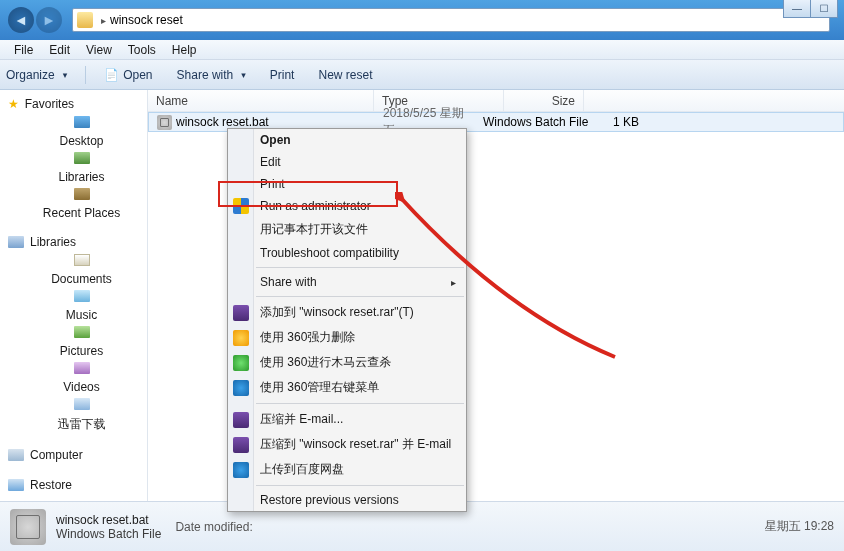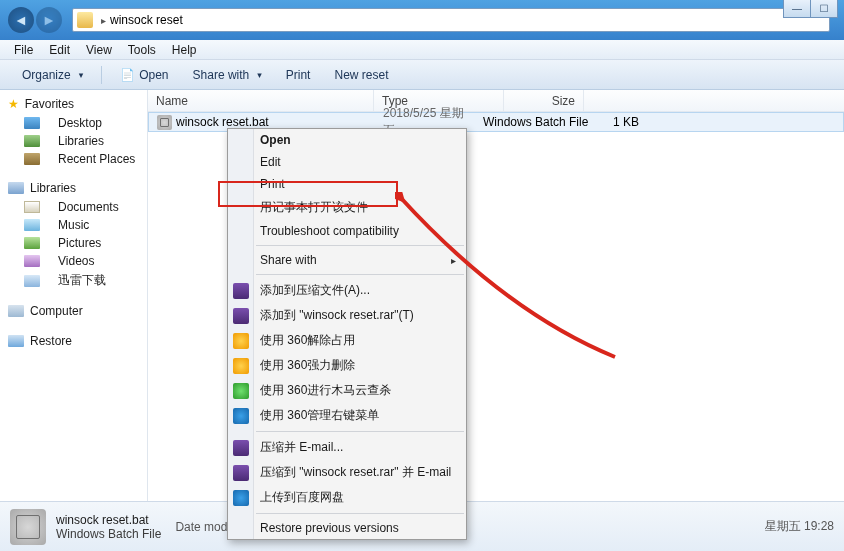--- a/index.html
+++ b/index.html
@@ -14,33 +14,33 @@
   .addr .chev { margin:0 4px; color:#555; font-size:10px;}
   .addr input { border:0; outline:0; flex:1; background:transparent; }
   .win-ctrls { position:absolute; top:0; right:6px; display:flex; }
   .win-ctrls div { width:28px; height:18px; background:linear-gradient(#e8f1fb,#c6dbef); border:1px solid #6f94bd; border-top:0; margin-left:-1px; display:flex;align-items:center;justify-content:center; font-size:10px; color:#34506f;}
 
   
   .menubar { height:20px; background:linear-gradient(#f5f9fd,#e4edf7); border-bottom:1px solid #cfdae8; display:flex; align-items:center; padding:0 6px; }
   .menubar span { padding:8px 8px; color:#1a1a1a;}
 
   
-  .cmdbar { height:30px; background:linear-gradient(#eef4fb,#d7e4f2); border-bottom:1px solid #b9cde2; display:flex; align-items:center; padding:0 16px; gap:12px;}
+  .cmdbar { height:30px; background:linear-gradient(#eef4fb,#d7e4f2); border-bottom:1px solid #b9cde2; display:flex; align-items:center; padding:0 0; gap:12px;}
   .cmdbar .btn { display:flex; align-items:center; gap:4px; color:#203859; padding:3px 6px;}
   .cmdbar .drop::after { content:"▾"; font-size:9px; margin-left:4px; color:#203859;}
   .cmdbar .sep { width:1px; height:18px; background:#b9cde2;}
 
   
   .body { display:flex; height: calc(100% - 40px - 20px - 30px - 50px); }
   .nav { width:148px; border-right:1px solid #dfe6ee; padding:4px 0 0 0; overflow:hidden;}
   .nav .group { margin-bottom:10px; }
   .nav .group-title { display:flex; align-items:center; gap:6px; padding:3px 8px; color:#1a1a1a;}
   .nav .group-title.fav { font-weight:400;}
   .nav .star { color:#f5b800; font-size:12px;}
-  .nav .item { display:flex; align-items:center; gap:18px; padding:2px 8px 2px 24px; color:#1a1a1a;}
+  .nav .item { display:flex; align-items:center; gap:6px; padding:2px 8px 2px 24px; color:#1a1a1a;flex-direction:column;}
   .nav .ico { width:16px; height:12px; display:inline-block;}
   .ico-desktop{background:linear-gradient(#6fb8ef,#3c84c0);border-radius:1px;}
   .ico-dl{background:linear-gradient(#9fd08a,#4f8f3a);border-radius:1px;}
   .ico-recent{background:linear-gradient(#bfa46b,#8a6d33);border-radius:1px;}
   .ico-lib{background:linear-gradient(#c5d9ee,#7aa3cf);border-radius:1px;}
   .ico-doc{background:linear-gradient(#fff,#d7d2bd);border:1px solid #bfb899;}
   .ico-music{background:linear-gradient(#c6e8fa,#6bb3de);border-radius:1px;}
   .ico-pic{background:linear-gradient(#b7e29c,#5ba23d);border-radius:1px;}
   .ico-vid{background:linear-gradient(#e4c6f0,#a46ec0);border-radius:1px;}
   .ico-comp{background:linear-gradient(#d7e3ee,#9db9d3);border-radius:1px;}
@@ -202,39 +202,35 @@
     </div>
   </div>
 </div>
 
 <div class="ctx">
   <div class="iconcol"></div>
   <ul>
     <li class="bold">Open</li>
     <li>Edit</li>
     <li>Print</li>
+    <li>
+        <span class="mi mi-shield"></span>
+        <span>Run as administrator</span>
+      </li>
     <li>用记事本打开该文件</li>
     <li>Troubleshoot compatibility</li>
     <li class="sep"></li>
     <li>
         <span>Share with</span>
         <span class="sub"></span>
       </li>
     <li class="sep"></li>
     <li>
         <span class="mi mi-rar"></span>
-        <span>添加到压缩文件(A)...</span>
-      </li>
-    <li>
-        <span class="mi mi-rar"></span>
         <span>添加到 "winsock reset.rar"(T)</span>
-      </li>
-    <li>
-        <span class="mi mi-360a"></span>
-        <span>使用 360解除占用</span>
       </li>
     <li>
         <span class="mi mi-360a"></span>
         <span>使用 360强力删除</span>
       </li>
     <li>
         <span class="mi mi-360b"></span>
         <span>使用 360进行木马云查杀</span>
       </li>
     <li>

